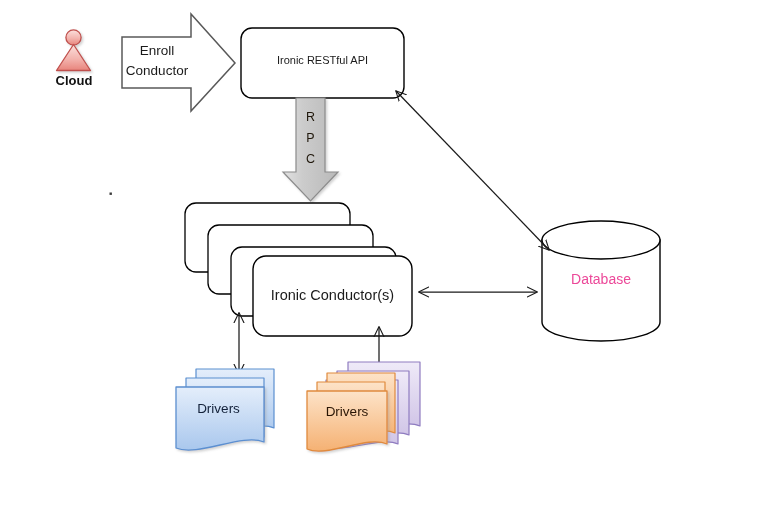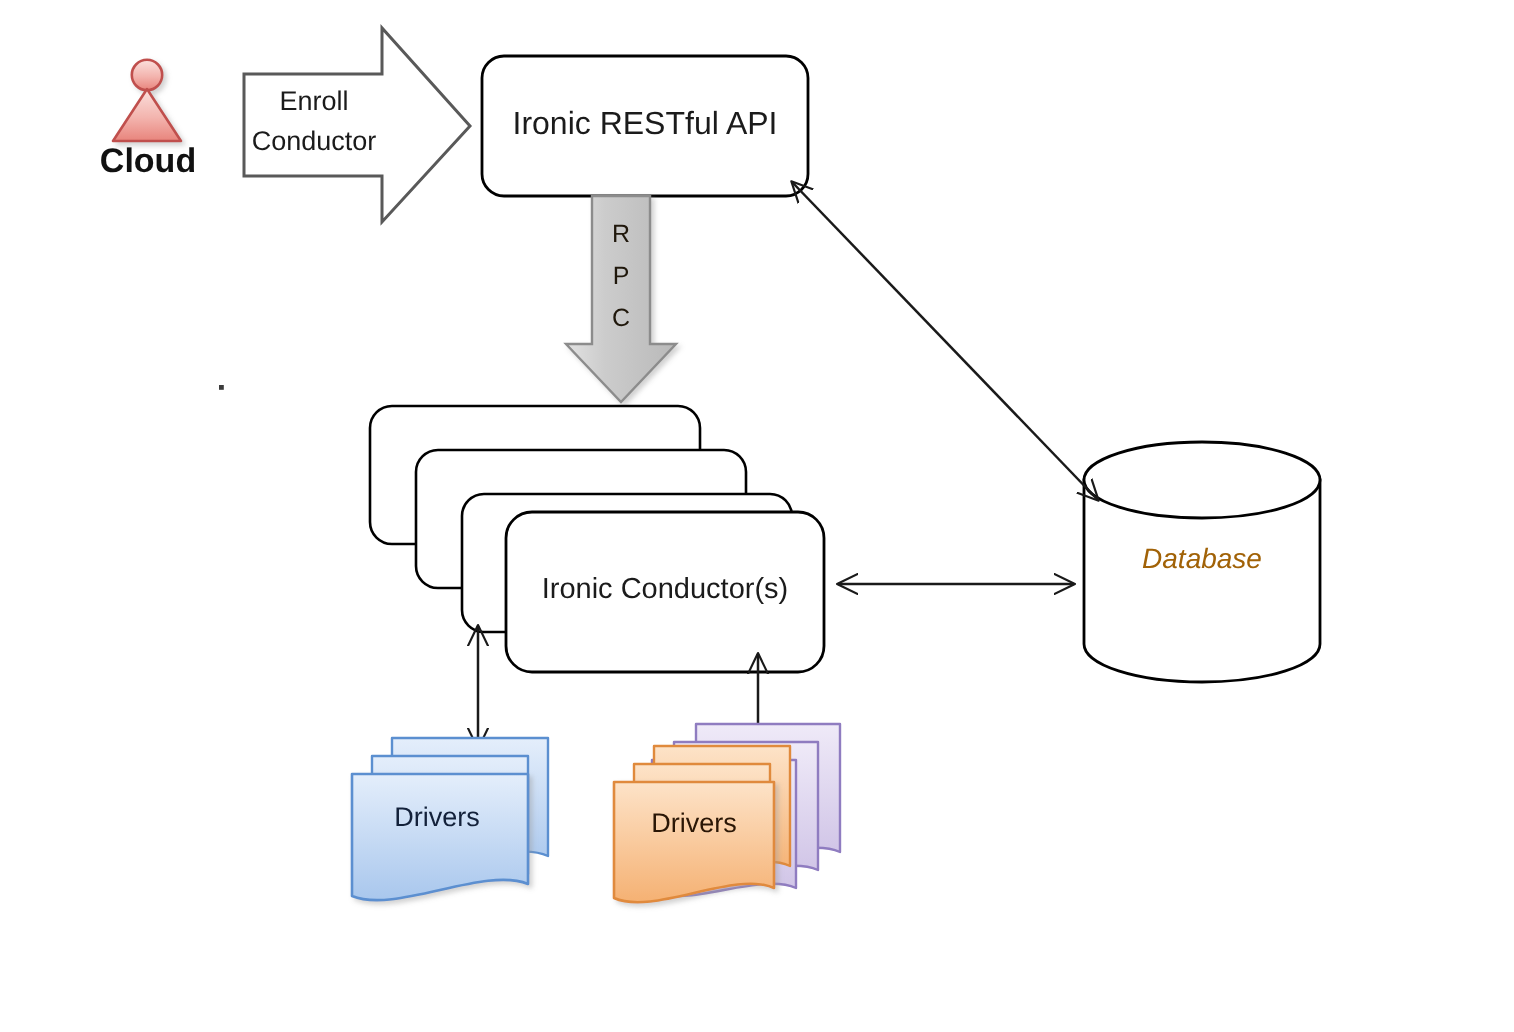--- a/index.html
+++ b/index.html
@@ -27,48 +27,47 @@
     height: 516px;
   }
   .lbl {
     position: absolute;
     text-align: center;
     color: #1b1b1b;
     white-space: nowrap;
     pointer-events: none;
   }
   .lbl-actor {
-    font-size: 17px;
+    font-size: 13px;
     font-weight: bold;
     line-height: 14px;
     color: #111111;
   }
   .lbl-block-arrow {
     font-size: 13.5px;
     line-height: 20px;
     color: #1b1b1b;
   }
   .lbl-api {
-    font-size: 16px;
+    font-size: 11px;
     color: #1b1b1b;
   }
   .lbl-rpc {
     font-size: 12.5px;
     line-height: 21px;
     color: #20180c;
   }
   .lbl-conductor {
     font-size: 14.5px;
     color: #1b1b1b;
     text-align: center;
   }
   .lbl-db {
     font-size: 14px;
-    color: #a16207;
-    font-style: italic;
+    color: #ec4899;
   }
   .lbl-drivers {
     font-size: 13.5px;
     color: #13213a;
   }
   .lbl-drivers-orange {
     font-size: 13.5px;
     color: #2a1605;
   }
 </style>

